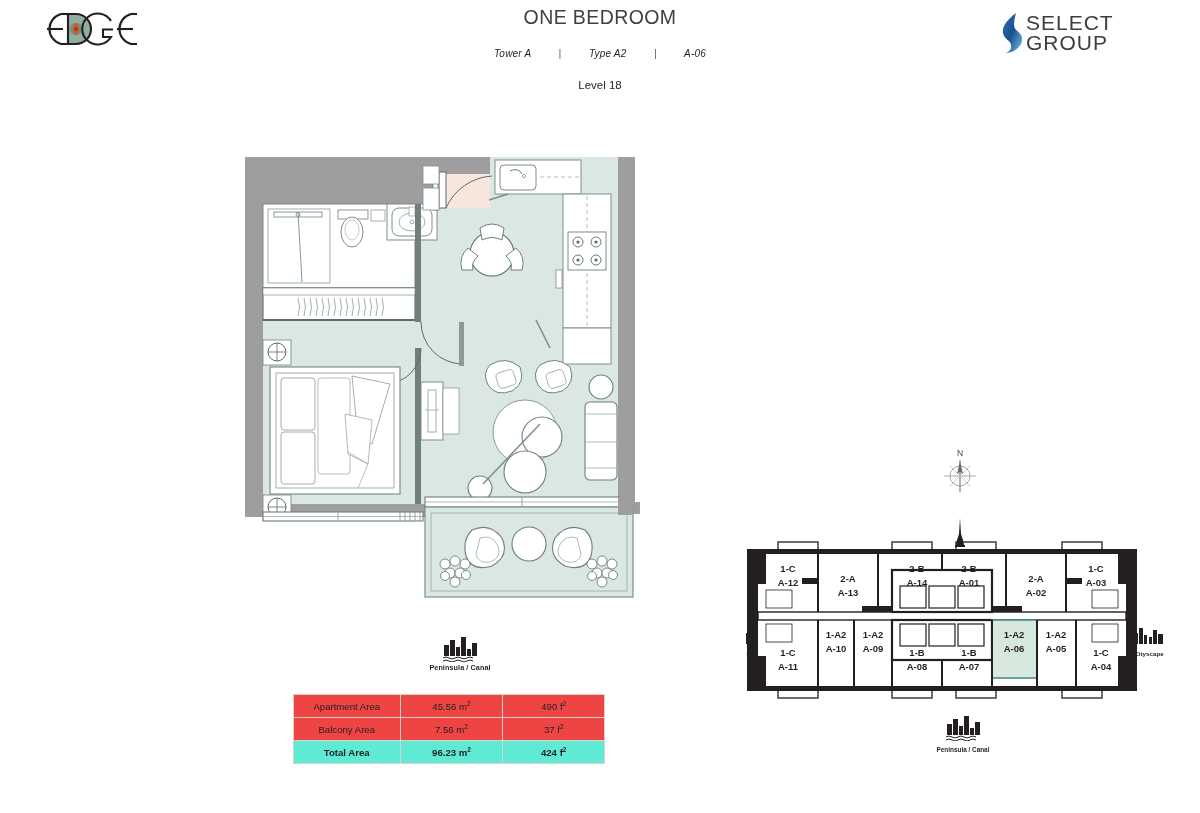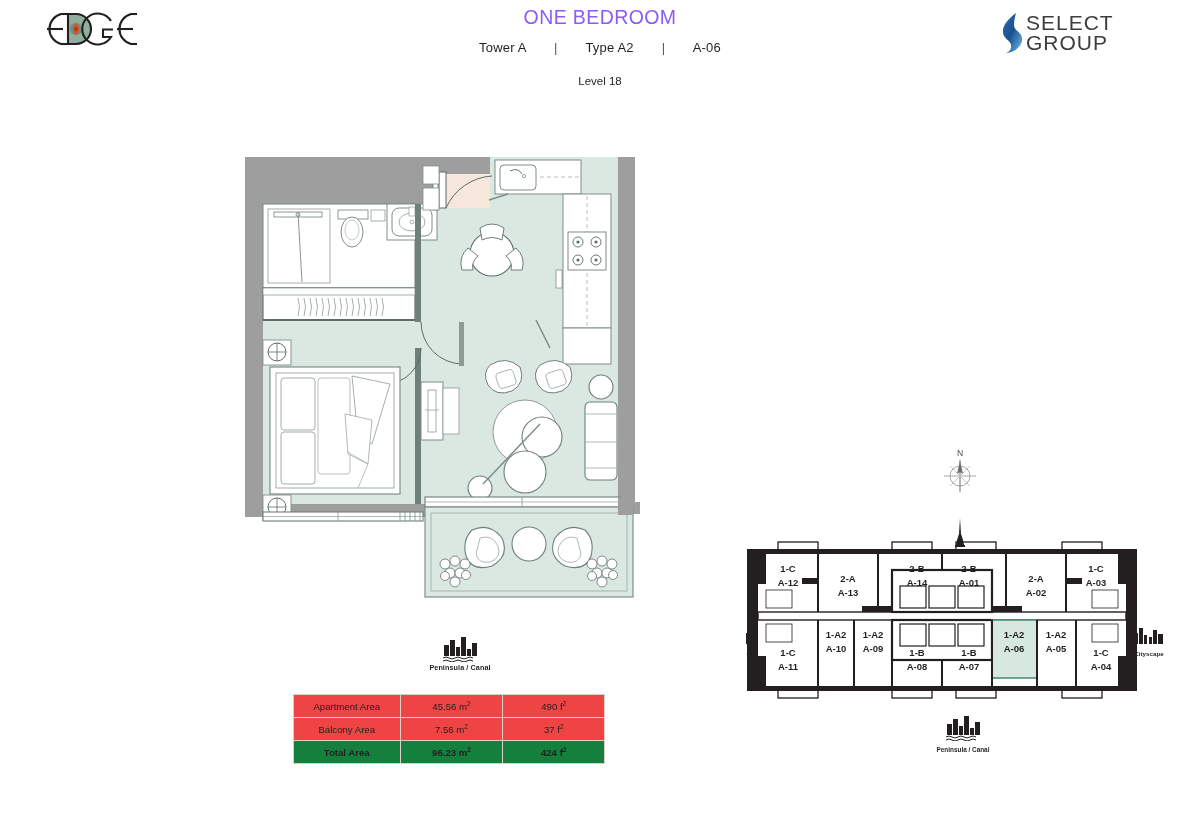--- a/index.html
+++ b/index.html
@@ -20,22 +20,22 @@
   #select-logo{position:absolute;right:35px;top:10px;width:165px;height:45px;
     display:flex;align-items:center;}
   #select-logo .sg-mark{width:26px;height:42px;flex:none;}
   #select-logo .sg-words{display:flex;flex-direction:column;line-height:0.94;}
   #select-logo .sg-words span{
     font-family:"Liberation Sans", sans-serif;
     font-size:21px;letter-spacing:1.0px;color:#3d3d3d;font-weight:400;
   }
 
   #title-block{position:absolute;left:0;top:6px;width:1200px;text-align:center;}
-  #main-title{font-size:19.5px;letter-spacing:.4px;color:#8b5cf6;font-weight:400;}
-  #sub-line{margin-top:11px;font-size:13px;color:#231f20;letter-spacing:.2px;}
+  #main-title{font-size:19.5px;letter-spacing:.4px;color:#404040;font-weight:400;}
+  #sub-line{margin-top:19px;font-size:10px;color:#231f20;letter-spacing:.2px;font-style:italic;}
   #sub-line .sep{display:inline-block;width:52px;text-align:center;color:#55595c;}
   #level-line{margin-top:20px;font-size:11.5px;color:#231f20;}
 
   
   #plan-wrap{position:absolute;left:240px;top:152px;width:400px;height:462px;}
   #plan-svg{display:block;}
 
   
   #plan-orient{position:absolute;left:400px;top:636px;width:120px;text-align:center;}
   #plan-orient .sky{display:block;margin:0 auto;}
@@ -45,21 +45,21 @@
   #area-table{position:absolute;left:293px;top:694px;width:312px;
     border-collapse:collapse;font-size:9.6px;}
   #area-table td{
     border:1px solid #d8d2c6;
     height:22px;padding:0 6px;text-align:center;color:#231f20;
     background:#ef4444;
   }
   #area-table td.lbl{width:104px;}
   #area-table td.m2{width:104px;}
   #area-table td.ft{width:104px;}
-  #area-table tr.total td{background:#15803d;font-weight:bold;}
+  #area-table tr.total td{background:#5eead4;font-weight:bold;}
   #area-table sup{font-size:6.5px;vertical-align:super;}
 
   
   #keyplan{position:absolute;left:720px;top:440px;width:470px;height:330px;}
   #compass{position:absolute;left:213px;top:8px;width:54px;text-align:center;}
   #compass .nlab{font-size:8.5px;color:#4a4a4a;display:block;margin-bottom:1px;}
 
   #kp-top-label{position:absolute;left:185px;top:78px;width:110px;text-align:center;}
   #kp-top-label .klabel{font-size:6.4px;font-weight:bold;color:#231f20;margin-top:0px;}
 

